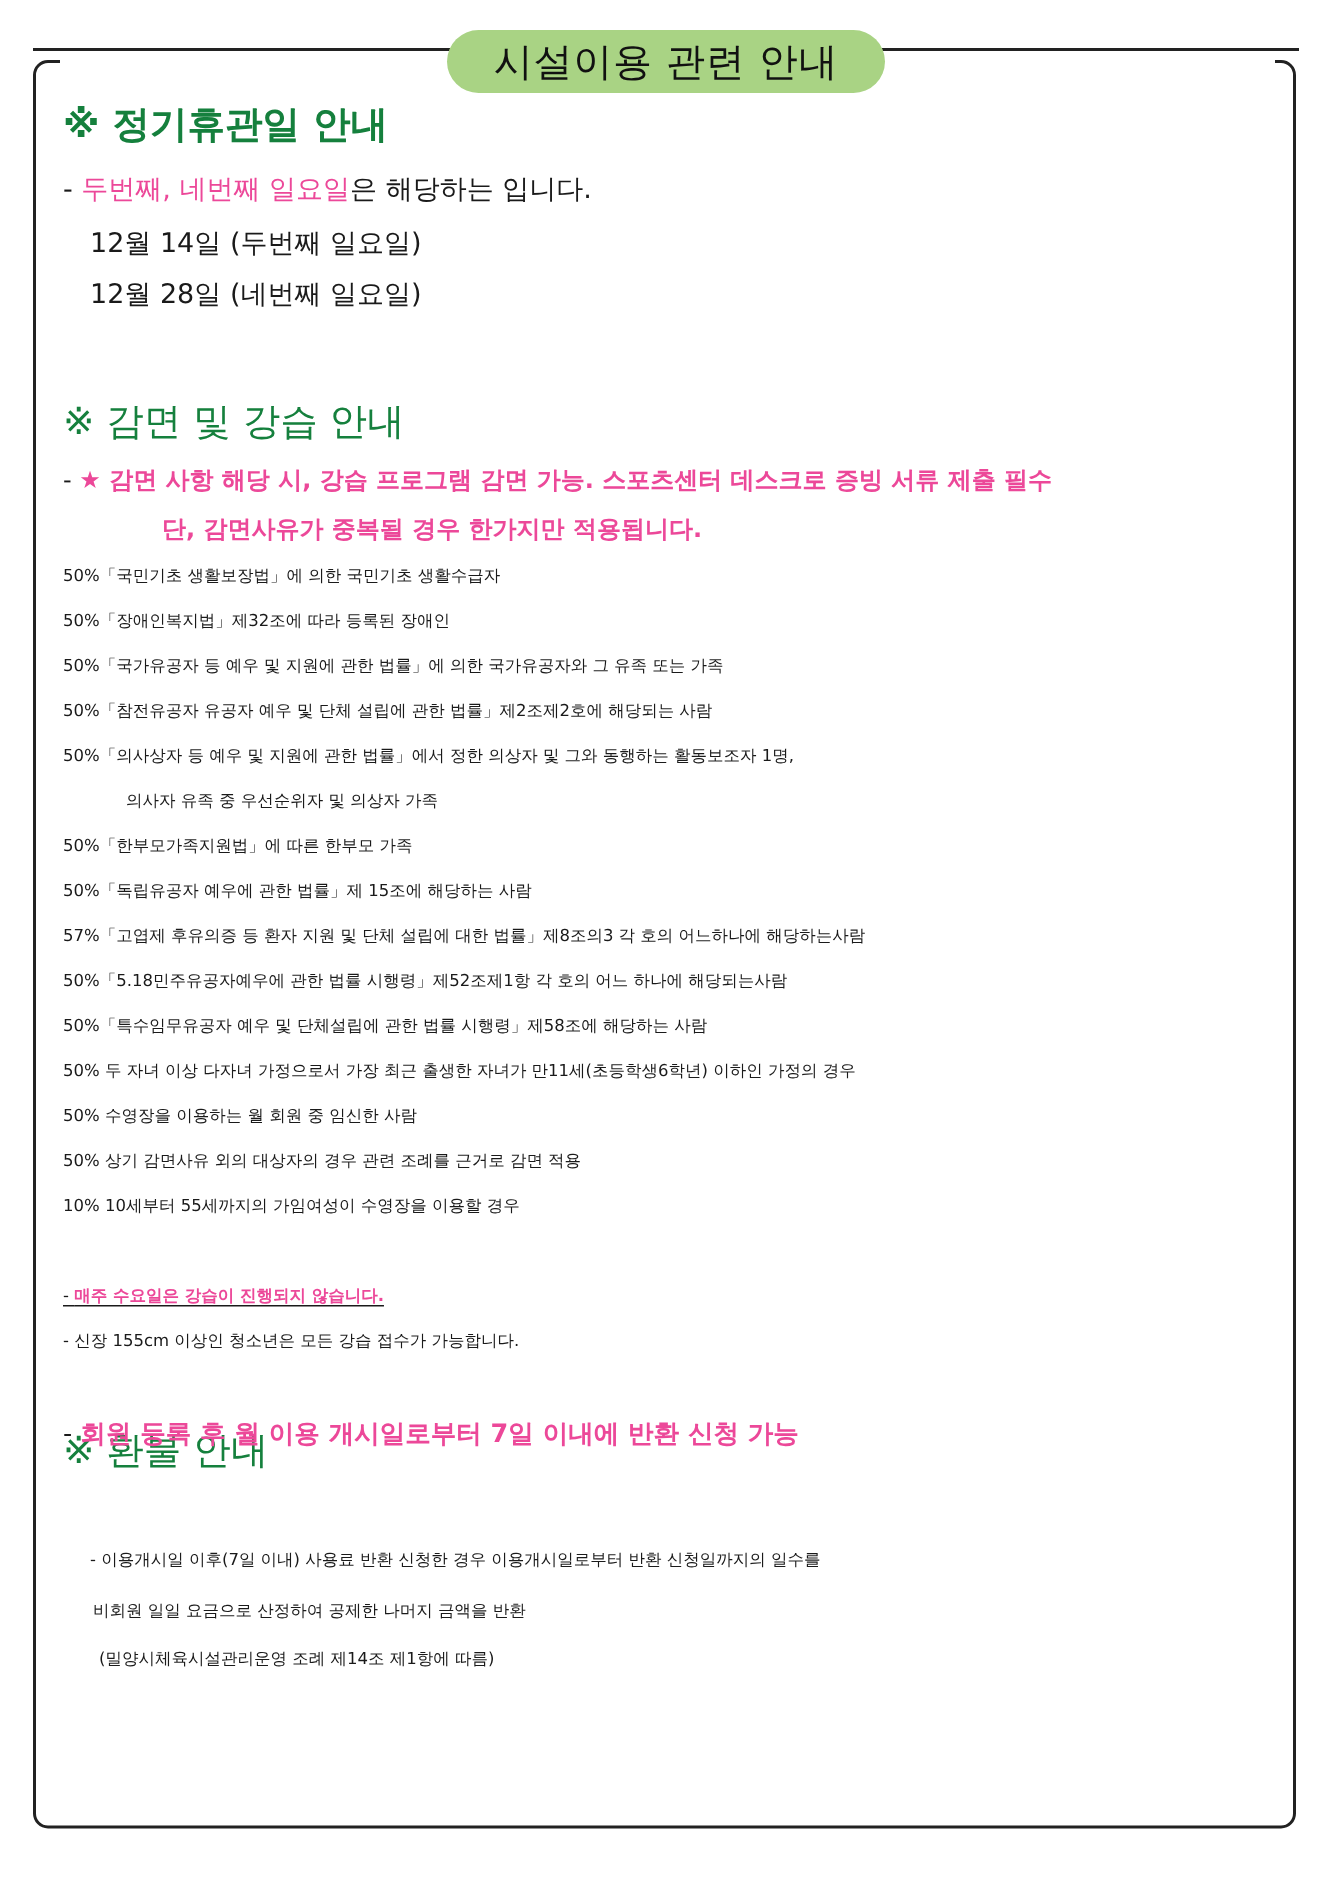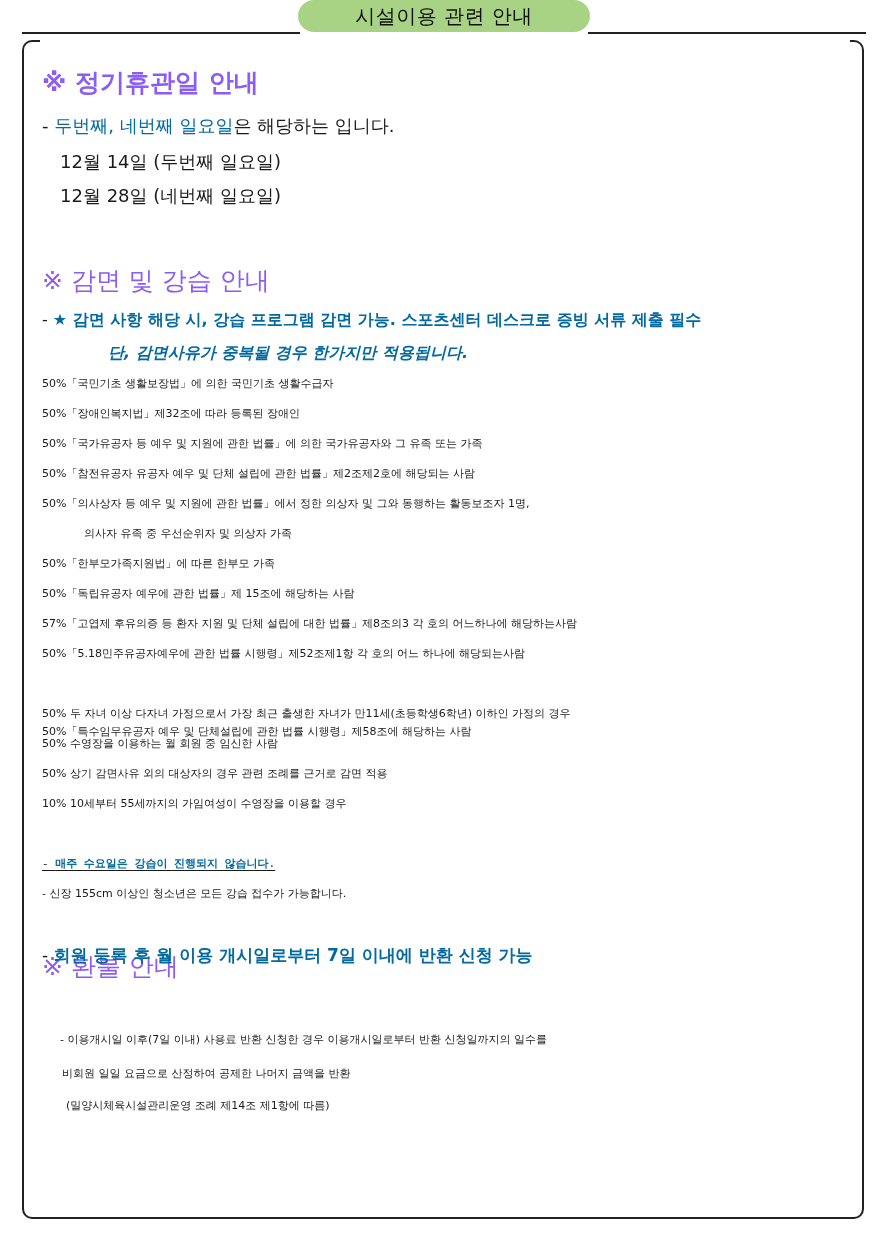--- a/index.html
+++ b/index.html
@@ -1,34 +1,34 @@
 <!DOCTYPE html>
 <html><head>
   <meta charset="utf-8">
   <style>
     html, body { margin:0; padding:0; background:#ffffff; }
     body { width:891px; height:1260px; position:relative; overflow:hidden;
            font-family:"DejaVu Sans","Liberation Sans",sans-serif; color:#1a1a1a; }
     .frame { position:absolute; left:22px; top:40px; width:842px; height:1179px;
              border:2px solid #222; border-radius:10px; box-sizing:border-box; }
-    .title-pill { position:absolute; left:298px; top:0; width:292px; height:32px;
+    .title-pill { position:absolute; left:298px; top:20px; width:292px; height:42px;
                   background:#a9d384; border-radius:21px; display:flex; align-items:center;
-                  justify-content:center; font-size:20px; color:#111; letter-spacing:0.5px; }
+                  justify-content:center; font-size:26px; color:#111; letter-spacing:0.5px; }
     .title-line-l { position:absolute; left:22px; top:32px; width:278px; height:2px; background:#222; }
     .title-line-r { position:absolute; left:588px; top:32px; width:278px; height:2px; background:#222; }
     
     .frame-top-mask { position:absolute; left:40px; top:38px; width:810px; height:4px; background:#fff; }
-    .h { position:absolute; left:42px; font-size:25px; font-weight:bold; color:#8b5cf6; white-space:nowrap; }
+    .h { position:absolute; left:42px; font-size:25px; font-weight:bold; color:#15803d; white-space:nowrap; }
     .h.light { font-weight:normal; }
     .ln { position:absolute; left:42px; white-space:nowrap; }
     .lg { font-size:18px; }
     .sm { font-size:11px; }
-    .red { color:#0369a1; }
+    .red { color:#ec4899; }
     .bold { font-weight:bold; }
-    .ul { text-decoration:underline; text-decoration-thickness:1px; text-underline-offset:3px;font-family:Liberation Mono, monospace; }
+    .ul { text-decoration:underline; text-decoration-thickness:1px; text-underline-offset:3px; }
   </style>
 </head>
 <body>
 
 <div class="frame"></div>
 <div class="frame-top-mask"></div>
 <div class="title-line-l"></div>
 <div class="title-line-r"></div>
 <div class="title-pill">
   <span>시설이용 관련 안내</span>
@@ -38,33 +38,33 @@
 <div class="ln lg" style="top:114px;">
   <span>- </span><span class="red">두번째, 네번째 일요일</span><span>은 해당하는 입니다.</span>
 </div>
 <div class="ln lg" style="top:150px; left:60px;">12월 14일 (두번째 일요일)</div>
 <div class="ln lg" style="top:184px; left:60px;">12월 28일 (네번째 일요일)</div>
 
 <div class="h light" style="top:264px;">※ 감면 및 강습 안내</div>
 <div class="ln" style="top:310px; font-size:16px;">
   <span>- </span><span class="red">★</span><span class="red bold"> 감면 사항 해당 시, 강습 프로그램 감면 가능. 스포츠센터 데스크로 증빙 서류 제출 필수</span>
 </div>
-<div class="ln red bold" style="top:343px; left:108px; font-size:16px;font-style:italic;">단, 감면사유가 중복될 경우 한가지만 적용됩니다.</div>
+<div class="ln red bold" style="top:343px; left:108px; font-size:16px;">단, 감면사유가 중복될 경우 한가지만 적용됩니다.</div>
 
 <div class="ln sm" style="top:376px;">50%「국민기초 생활보장법」에 의한 국민기초 생활수급자</div>
 <div class="ln sm" style="top:406px;">50%「장애인복지법」제32조에 따라 등록된 장애인</div>
 <div class="ln sm" style="top:436px;">50%「국가유공자 등 예우 및 지원에 관한 법률」에 의한 국가유공자와 그 유족 또는 가족</div>
 <div class="ln sm" style="top:466px;">50%「참전유공자 유공자 예우 및 단체 설립에 관한 법률」제2조제2호에 해당되는 사람</div>
 <div class="ln sm" style="top:496px;">50%「의사상자 등 예우 및 지원에 관한 법률」에서 정한 의상자 및 그와 동행하는 활동보조자 1명,</div>
 <div class="ln sm" style="top:526px; left:84px;">의사자 유족 중 우선순위자 및 의상자 가족</div>
 <div class="ln sm" style="top:556px;">50%「한부모가족지원법」에 따른 한부모 가족</div>
 <div class="ln sm" style="top:586px;">50%「독립유공자 예우에 관한 법률」제 15조에 해당하는 사람</div>
 <div class="ln sm" style="top:616px;">57%「고엽제 후유의증 등 환자 지원 및 단체 설립에 대한 법률」제8조의3 각 호의 어느하나에 해당하는사람</div>
 <div class="ln sm" style="top:646px;">50%「5.18민주유공자예우에 관한 법률 시행령」제52조제1항 각 호의 어느 하나에 해당되는사람</div>
-<div class="ln sm" style="top:676px;margin-top:48px;">50%「특수임무유공자 예우 및 단체설립에 관한 법률 시행령」제58조에 해당하는 사람</div>
+<div class="ln sm" style="top:676px;">50%「특수임무유공자 예우 및 단체설립에 관한 법률 시행령」제58조에 해당하는 사람</div>
 <div class="ln sm" style="top:706px;">50% 두 자녀 이상 다자녀 가정으로서 가장 최근 출생한 자녀가 만11세(초등학생6학년) 이하인 가정의 경우</div>
 <div class="ln sm" style="top:736px;">50% 수영장을 이용하는 월 회원 중 임신한 사람</div>
 <div class="ln sm" style="top:766px;">50% 상기 감면사유 외의 대상자의 경우 관련 조례를 근거로 감면 적용</div>
 <div class="ln sm" style="top:796px;">10% 10세부터 55세까지의 가임여성이 수영장을 이용할 경우</div>
 
 <div class="ln sm ul" style="top:856px;">
   <span>- </span><span class="red bold">매주 수요일은 강습이 진행되지 않습니다.</span>
 </div>
 <div class="ln sm" style="top:886px;">- 신장 155cm 이상인 청소년은 모든 강습 접수가 가능합니다.</div>
 

